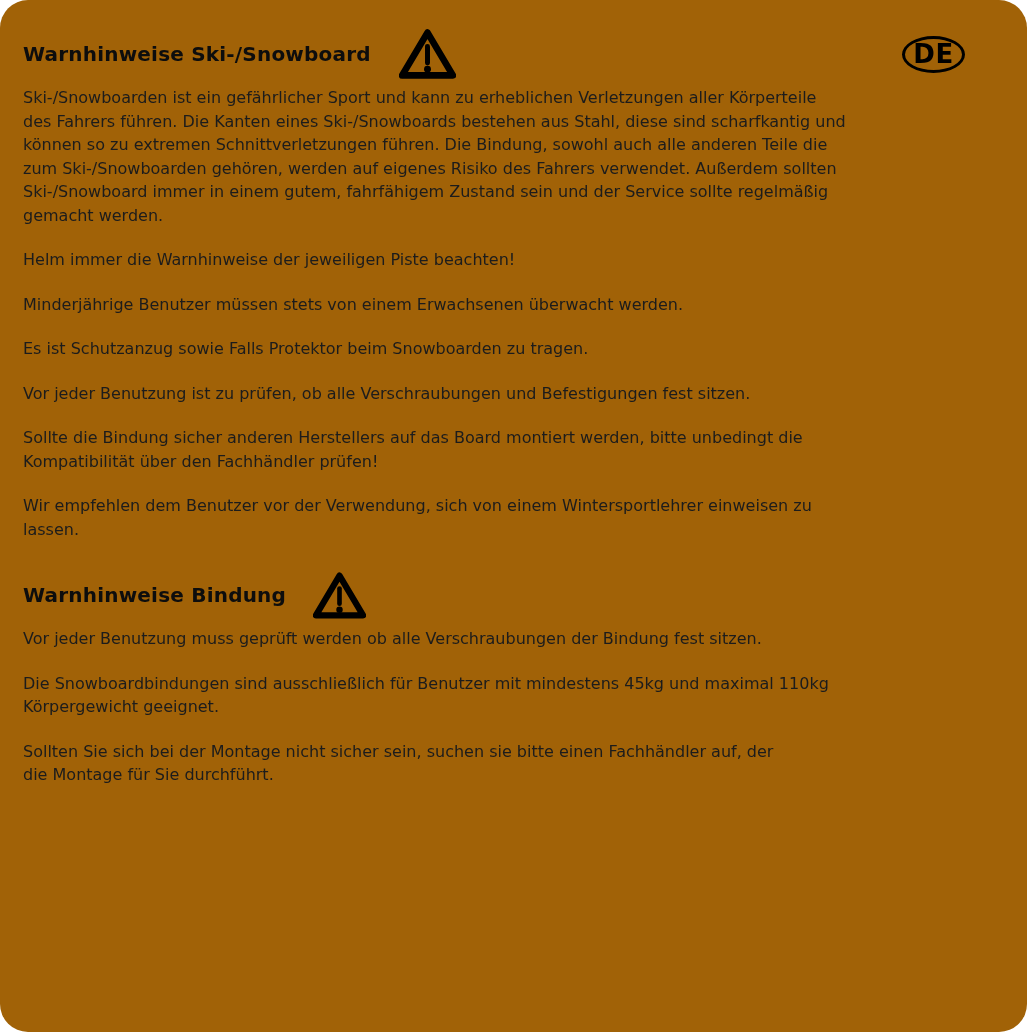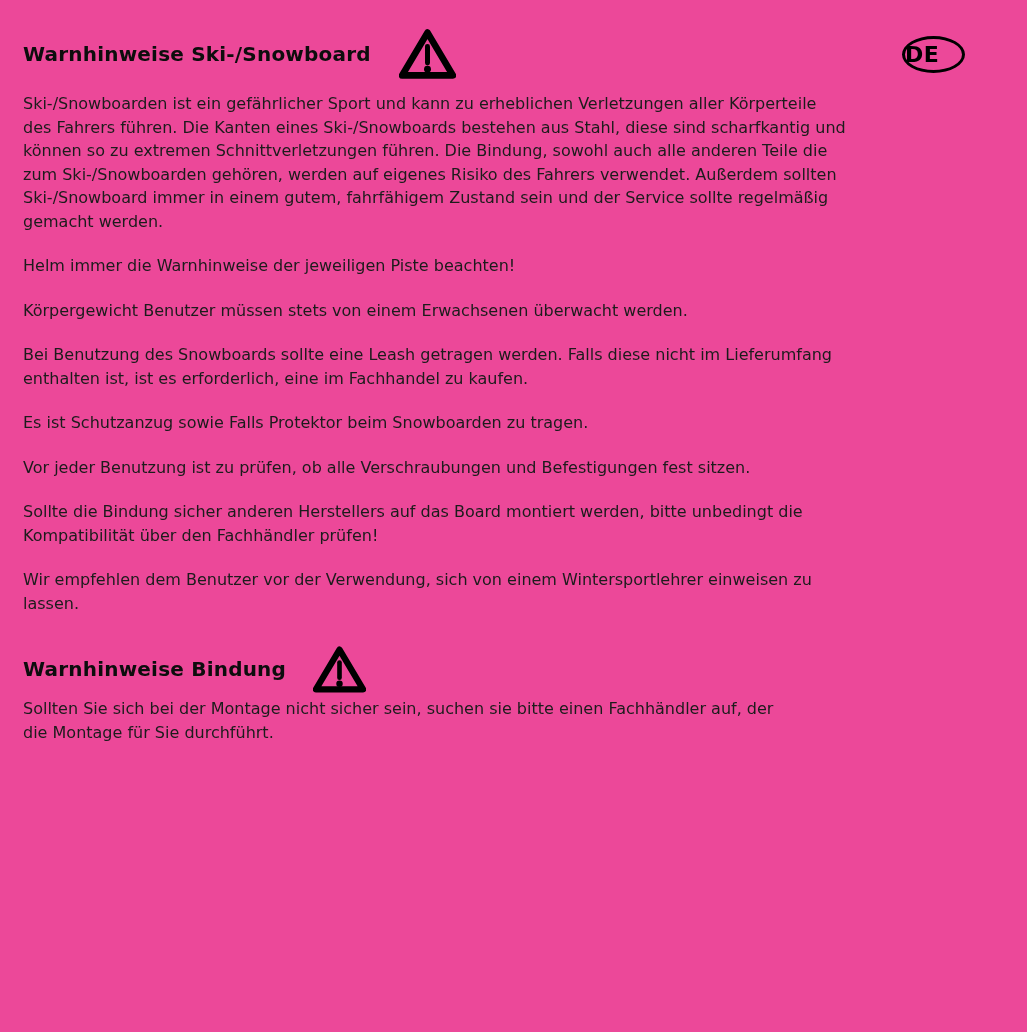--- a/index.html
+++ b/index.html
@@ -12,21 +12,22 @@
     height: 1032px;
     font-family: "DejaVu Sans", "Liberation Sans", sans-serif;
     color: #1c1c1c;
     overflow: hidden;
   }
   .page {
     box-sizing: border-box;
     width: 1027px;
     height: 1032px;
     padding: 26px 20px 0 23px;
-    background: #ec4899;
+    background: #a16207;
+    border-radius: 28px;
   }
   .heading-row {
     display: flex;
     align-items: center;
     gap: 28px;
     height: 56px;
   }
   .heading-row.second {
     margin-top: 26px;
     gap: 27px;
@@ -46,36 +47,36 @@
   .de-badge {
     margin-left: auto;
     margin-right: 42px;
     box-sizing: border-box;
     width: 63px;
     height: 37px;
     border: 3.5px solid #000000;
     border-radius: 50%;
     display: flex;
     align-items: center;
-    justify-content: flex-start;
+    justify-content: center;
     font-weight: bold;
-    font-size: 22px;
+    font-size: 26px;
     color: #000000;
     letter-spacing: 0.5px;
     flex: 0 0 auto;
   }
   p.body-text {
     margin: 0 0 21px 0;
     font-size: 16px;
     line-height: 23.5px;
     white-space: pre-line;
     color: #1c1c1c;
   }
   p.body-text.first {
-    margin-top: 10px;
+    margin-top: 4px;
   }
   section { display: block; }
 </style>
 </head>
 <body>
 
 <div class="page">
 
   <section>
     <div class="heading-row">
@@ -92,40 +93,41 @@
       </div>
     </div>
 
     <p class="body-text first">Ski-/Snowboarden ist ein gefährlicher Sport und kann zu erheblichen Verletzungen aller Körperteile
 des Fahrers führen. Die Kanten eines Ski-/Snowboards bestehen aus Stahl, diese sind scharfkantig und
 können so zu extremen Schnittverletzungen führen. Die Bindung, sowohl auch alle anderen Teile die
 zum Ski-/Snowboarden gehören, werden auf eigenes Risiko des Fahrers verwendet. Außerdem sollten
 Ski-/Snowboard immer in einem gutem, fahrfähigem Zustand sein und der Service sollte regelmäßig
 gemacht werden.</p>
     <p class="body-text">Helm immer die Warnhinweise der jeweiligen Piste beachten!</p>
-    <p class="body-text">Körpergewicht Benutzer müssen stets von einem Erwachsenen überwacht werden.</p>
-    <p class="body-text">Bei Benutzung des Snowboards sollte eine Leash getragen werden. Falls diese nicht im Lieferumfang
-enthalten ist, ist es erforderlich, eine im Fachhandel zu kaufen.</p>
+    <p class="body-text">Minderjährige Benutzer müssen stets von einem Erwachsenen überwacht werden.</p>
     <p class="body-text">Es ist Schutzanzug sowie Falls Protektor beim Snowboarden zu tragen.</p>
     <p class="body-text">Vor jeder Benutzung ist zu prüfen, ob alle Verschraubungen und Befestigungen fest sitzen.</p>
     <p class="body-text">Sollte die Bindung sicher anderen Herstellers auf das Board montiert werden, bitte unbedingt die
 Kompatibilität über den Fachhändler prüfen!</p>
     <p class="body-text">Wir empfehlen dem Benutzer vor der Verwendung, sich von einem Wintersportlehrer einweisen zu
 lassen.</p>
   </section>
 
   <section>
     <div class="heading-row second">
       <h2>Warnhinweise Bindung</h2>
       <span class="warn-icon size-b">
         <svg viewBox="0 0 64 60" xmlns="http://www.w3.org/2000/svg">
           <path d="M32 6 L60.5 54 L3.5 54 Z" fill="none" stroke="#000" stroke-width="7.5" stroke-linejoin="round"></path>
           <path d="M32 21.5 L32 40" stroke="#000" stroke-width="5.6" stroke-linecap="round"></path>
           <circle cx="32" cy="47.2" r="3.9" fill="#000"></circle>
         </svg>
       </span>
     </div>
 
+    <p class="body-text first">Vor jeder Benutzung muss geprüft werden ob alle Verschraubungen der Bindung fest sitzen.</p>
+    <p class="body-text">Die Snowboardbindungen sind ausschließlich für Benutzer mit mindestens 45kg und maximal 110kg
+Körpergewicht geeignet.</p>
     <p class="body-text">Sollten Sie sich bei der Montage nicht sicher sein, suchen sie bitte einen Fachhändler auf, der
 die Montage für Sie durchführt.</p>
   </section>
 
 </div>
 
 </body></html>

